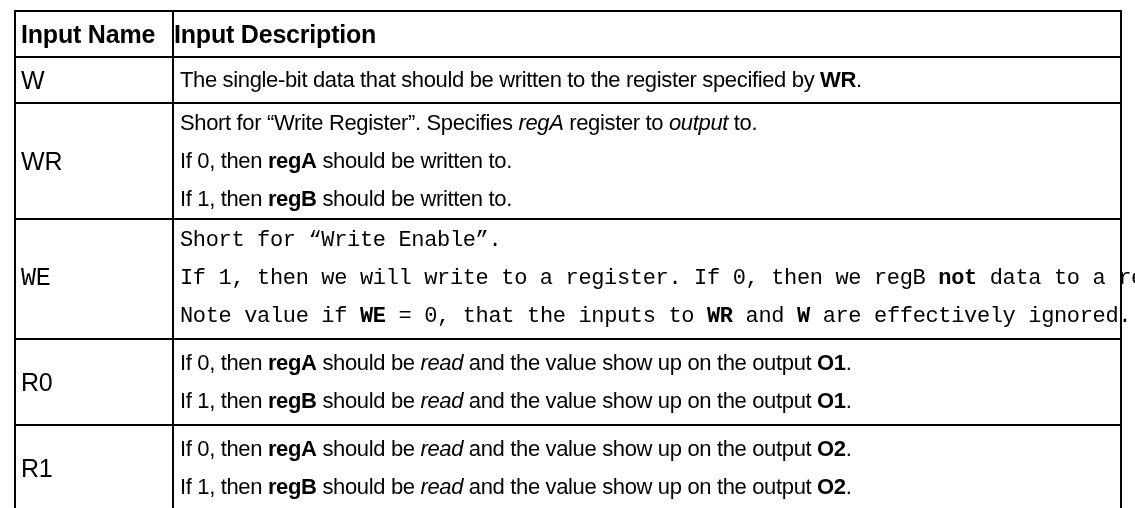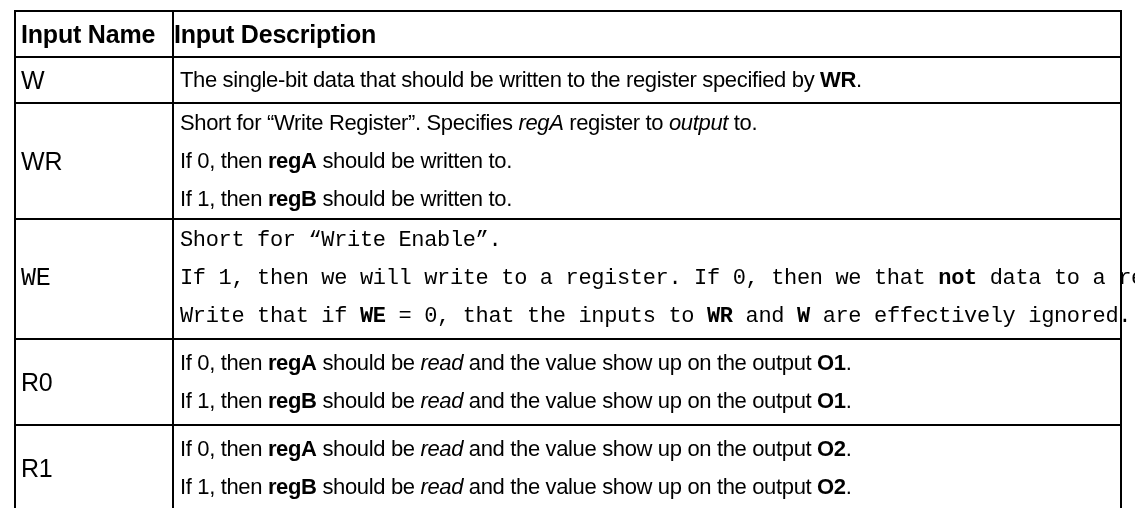--- a/index.html
+++ b/index.html
@@ -103,22 +103,22 @@
           <td class="desc-cell">
             <span class="ln"><span>Short for “Write Register”. Specifies </span><i>regA</i><span> register to </span><i>output</i><span> to.</span></span>
             <span class="ln"><span>If 0, then </span><b>regA</b><span> should be written to.</span></span>
             <span class="ln"><span>If 1, then </span><b>regB</b><span> should be written to.</span></span>
           </td>
         </tr>
         <tr class="r-we">
           <td class="name-cell">WE</td>
           <td class="desc-cell">
             <span class="ln"><span>Short for “Write Enable”.</span></span>
-            <span class="ln"><span>If 1, then we will write to a register. If 0, then we that </span><b>not</b><span> data to a register.</span></span>
-            <span class="ln"><span>Write that if </span><b>WE</b><span> = 0, that the inputs to </span><b>WR</b><span> and </span><b>W</b><span> are effectively ignored.</span></span>
+            <span class="ln"><span>If 1, then we will write to a register. If 0, then we regB </span><b>not</b><span> data to a register.</span></span>
+            <span class="ln"><span>Note value if </span><b>WE</b><span> = 0, that the inputs to </span><b>WR</b><span> and </span><b>W</b><span> are effectively ignored.</span></span>
           </td>
         </tr>
         <tr class="r-r0">
           <td class="name-cell">R0</td>
           <td class="desc-cell">
             <span class="ln"><span>If 0, then </span><b>regA</b><span> should be </span><i>read</i><span> and the value show up on the output </span><b>O1</b><span>.</span></span>
             <span class="ln"><span>If 1, then </span><b>regB</b><span> should be </span><i>read</i><span> and the value show up on the output </span><b>O1</b><span>.</span></span>
           </td>
         </tr>
         <tr class="r-r1">

